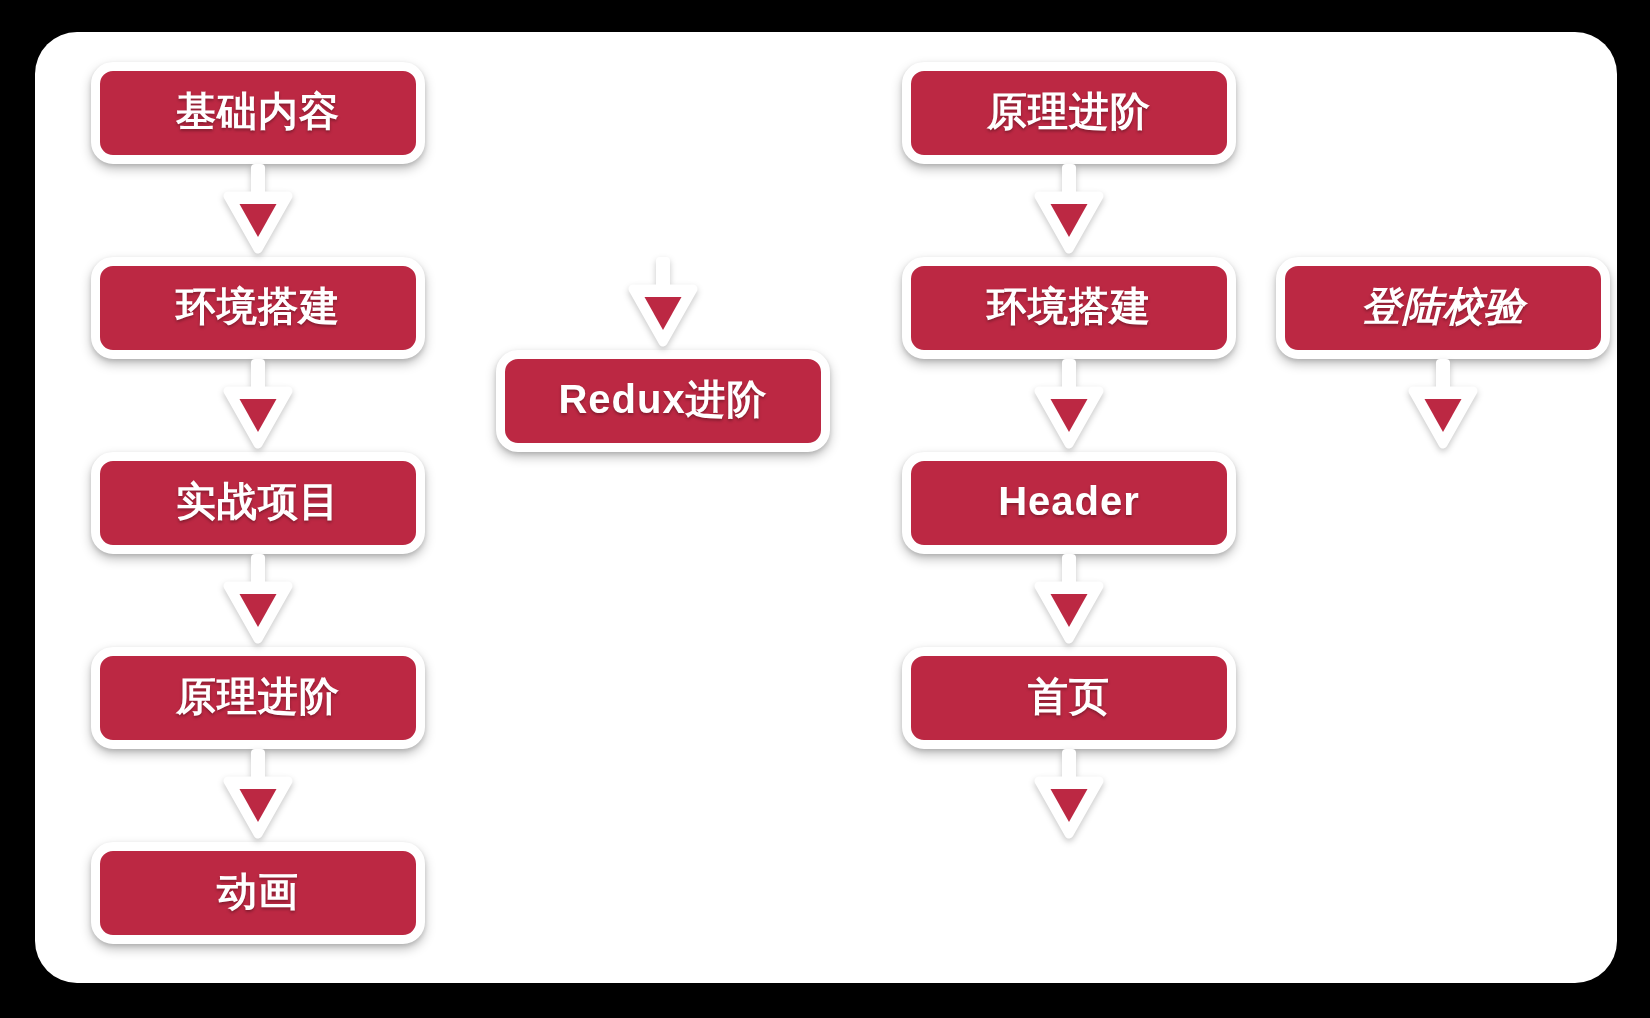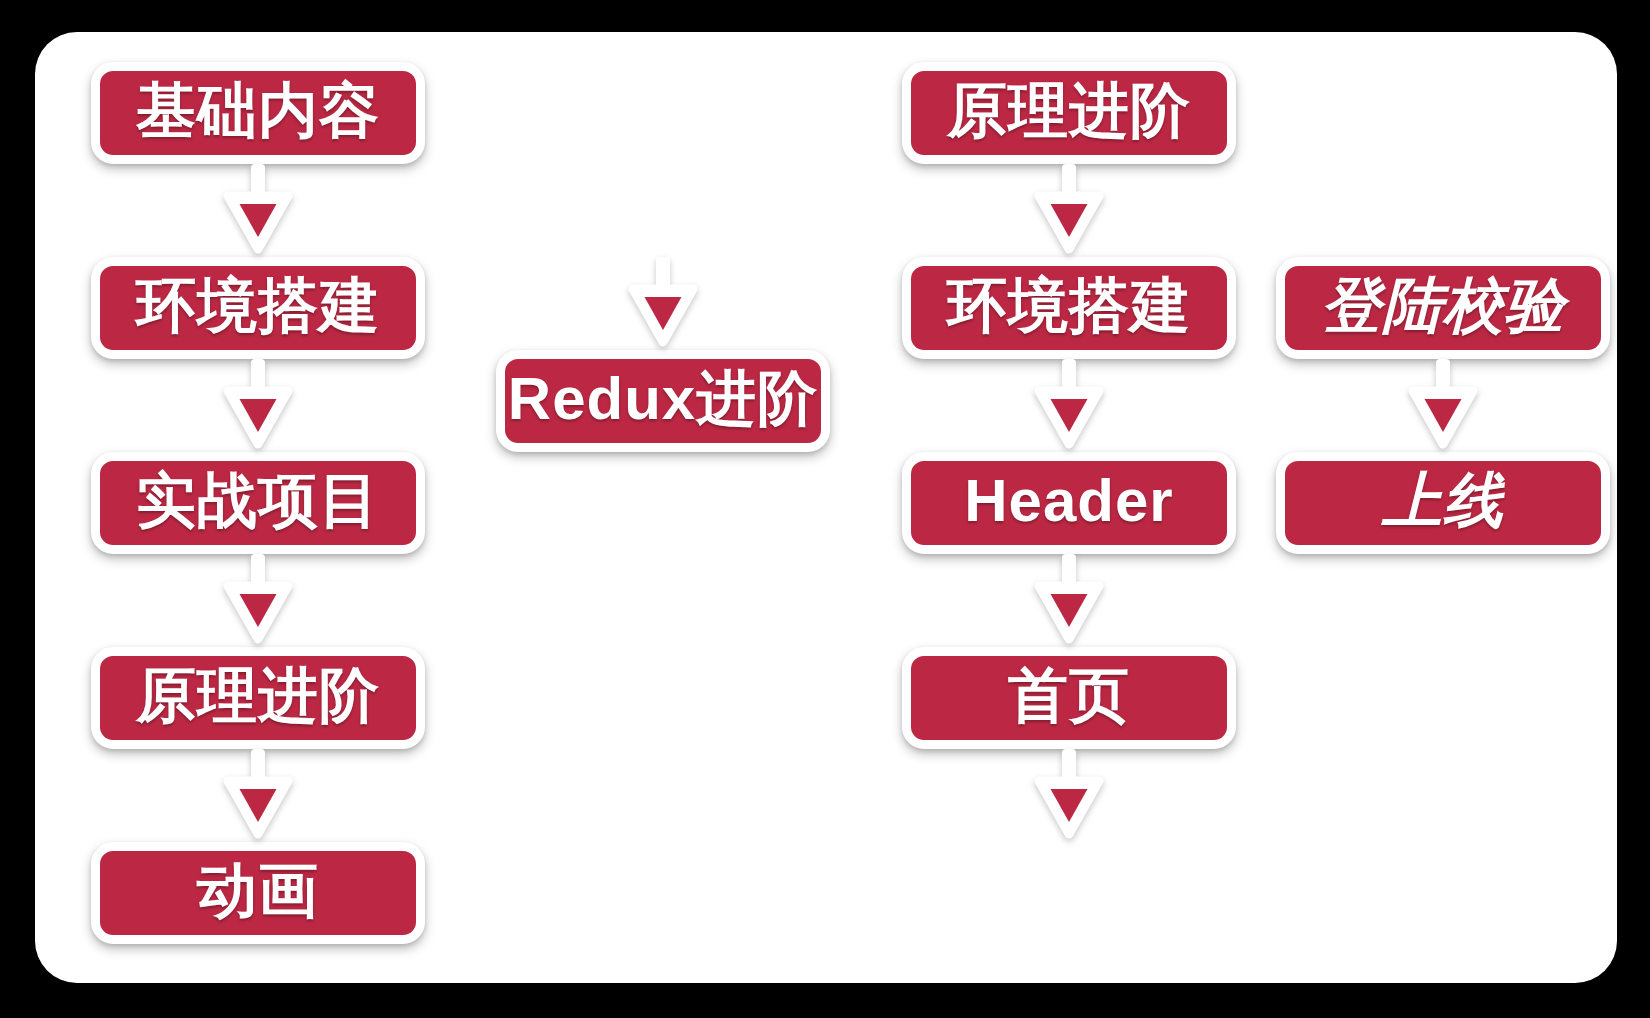--- a/index.html
+++ b/index.html
@@ -39,21 +39,21 @@
     width: 334px; height: 102px;
     background: var(--node-fill);
     border: 9px solid var(--node-border);
     border-radius: 22px;
     display: flex; align-items: center; justify-content: center;
     box-shadow: 0 5px 11px rgba(0,0,0,0.25), 0 2px 4px rgba(0,0,0,0.12);
     flex: 0 0 auto;
   }
   .node-label {
     color: var(--node-text);
-    font-size: 60px;
+    font-size: 40px;
     font-weight: bold;
     letter-spacing: 1px;
     white-space: nowrap;
     text-shadow: 0 2px 3px rgba(0,0,0,0.30);
     line-height: 1;
     padding-bottom: 4px;
   }
   .arrow {
     width: 88px; height: 93px;
     flex: 0 0 auto;
@@ -154,18 +154,15 @@
 
   <div class="flow-col col-launch">
     <div class="node">
       <span class="node-label">登陆校验</span>
     </div>
     <svg class="arrow" viewBox="0 0 88 93" aria-hidden="true">
       <rect class="arrow-stem" x="37" y="0" width="14" height="38" rx="4"></rect>
       <path class="arrow-outline" d="M44 85 L14 32 L74 32 Z"></path>
       <path class="arrow-head" d="M44 73 L25.5 40 L62.5 40 Z"></path>
     </svg>
-    <div class="node">
-      <span class="node-label">上线</span>
-    </div>
   </div>
 
 </div>
 
 </body></html>

